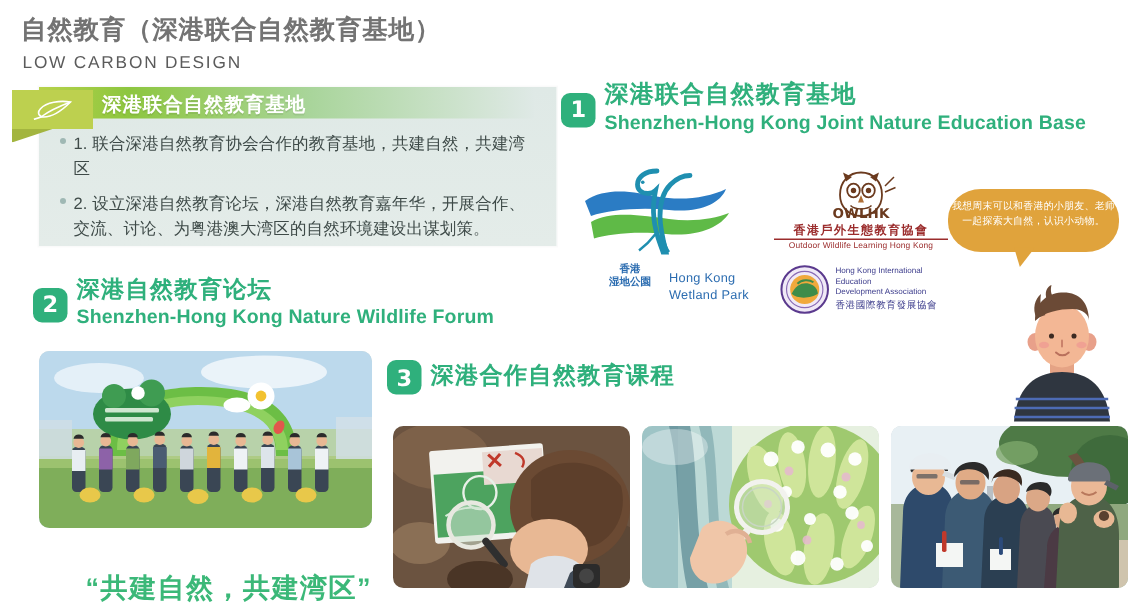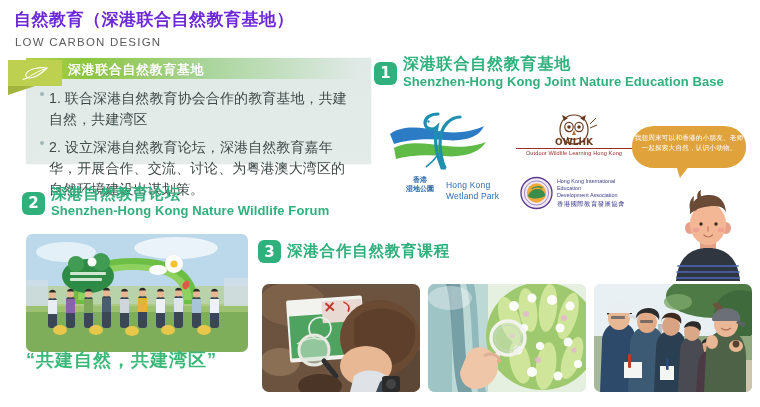--- a/index.html
+++ b/index.html
@@ -8,21 +8,21 @@
     background:#ffffff;
     font-family:"Liberation Sans","DejaVu Sans",sans-serif;
     overflow:hidden;
     position:relative;
   }
   .page { position:relative; width:760px; height:407px; }
 
   
   .title-main{
     position:absolute; left:14px; top:8px;
-    font-size:17px; font-weight:bold; color:#6d28d9;
+    font-size:17px; font-weight:bold; color:#737373;
     letter-spacing:0.5px; white-space:nowrap;font-family:Liberation Mono, monospace;
   }
   .title-sub{
     position:absolute; left:15px; top:36px;
     font-size:11.5px; color:#5b5b5b; letter-spacing:1.2px;
   }
 
   
   .info-card{
     position:absolute; left:26px; top:58px; width:345px; height:106px;
@@ -54,21 +54,21 @@
     position:absolute; left:40px; top:88px; width:316px;
   }
   .bullet{
     display:flex; align-items:flex-start; margin-bottom:7px;
   }
   .bullet .dot{
     width:4px; height:4px; border-radius:50%;
     background:#9fb8b4; margin-top:4px; margin-right:5px; flex:0 0 auto;
   }
   .bullet .txt{
-    font-size:14px; line-height:1.5; color:#3e4a48; letter-spacing:0.1px;
+    font-size:11px; line-height:1.5; color:#3e4a48; letter-spacing:0.1px;
   }
 
   
   .sec-head{ position:absolute; display:flex; align-items:center; }
   .sec-badge{
     width:23px; height:23px; border-radius:6px; background:#2fb07c;
     position:relative; flex:0 0 auto; margin-right:6px;
   }
   .sec-badge span{
     position:absolute; inset:0; display:flex; align-items:center; justify-content:center;
@@ -121,22 +121,22 @@
   
   .photo{ position:absolute; border-radius:7px; overflow:hidden; background:#cfd6cf; }
   #photo-forum{ left:26px; top:234px; width:222px; height:118px; }
   #photo-c1{ left:262px; top:284px; width:158px; height:108px; }
   #photo-c2{ left:428px; top:284px; width:158px; height:108px; }
   #photo-c3{ left:594px; top:284px; width:158px; height:108px; }
   .photo svg{ display:block; width:100%; height:100%; }
 
   
   .quote{
-    position:absolute; left:26px; top:348px; width:222px;
-    text-align:left; font-size:18px; font-weight:bold; color:#3bb878;
+    position:absolute; left:26px; top:380px; width:222px;
+    text-align:right; font-size:18px; font-weight:bold; color:#3bb878;
     letter-spacing:1px; white-space:nowrap;
   }
 </style>
 </head>
 <body>
 
 <div class="page">
 
   <div class="title-main">自然教育（深港联合自然教育基地）</div>
   <div class="title-sub">LOW CARBON DESIGN</div>
@@ -223,20 +223,21 @@
         <ellipse cx="19" cy="15" rx="4.2" ry="4.6" fill="none" stroke="#6b3a1e" stroke-width="1.2"></ellipse>
         <ellipse cx="29" cy="15" rx="4.2" ry="4.6" fill="none" stroke="#6b3a1e" stroke-width="1.2"></ellipse>
         <circle cx="19" cy="15" r="1.8" fill="#6b3a1e"></circle>
         <circle cx="29" cy="15" r="1.8" fill="#6b3a1e"></circle>
         <path d="M24 18 L22 23 L26 23 Z" fill="#b07038"></path>
         <path d="M17 25 C20 28 28 28 31 25" fill="none" stroke="#6b3a1e" stroke-width="1"></path>
         <path d="M40 12 L46 6 M40 16 L47 13" stroke="#6b3a1e" stroke-width="1"></path>
       </g>
       <text x="58" y="33" text-anchor="middle" font-family="DejaVu Sans, sans-serif" font-size="9" font-weight="bold" fill="#6b3a1e">OWLHK</text>
     </svg>
+    <div class="owl-cn">香港戶外生態教育協會</div>
     <div class="owl-en">Outdoor Wildlife Learning Hong Kong</div>
   </div>
 
   <div class="logo-hkieda">
     <div style="display:flex;align-items:center;gap:4px;">
       <svg width="34" height="34" viewBox="0 0 34 34" aria-hidden="true">
         <circle cx="17" cy="17" r="16" fill="#f0e9f6" stroke="#5b3a8e" stroke-width="1.4"></circle>
         <circle cx="17" cy="17" r="12.5" fill="none" stroke="#8a6bb5" stroke-width="0.8"></circle>
         <circle cx="17" cy="17" r="10" fill="#f0a93c"></circle>
         <path d="M8 20 C11 14 15 12 20 13 C24 14 26 17 26 20 C22 23 12 24 8 20 Z" fill="#3e8c4a"></path>

